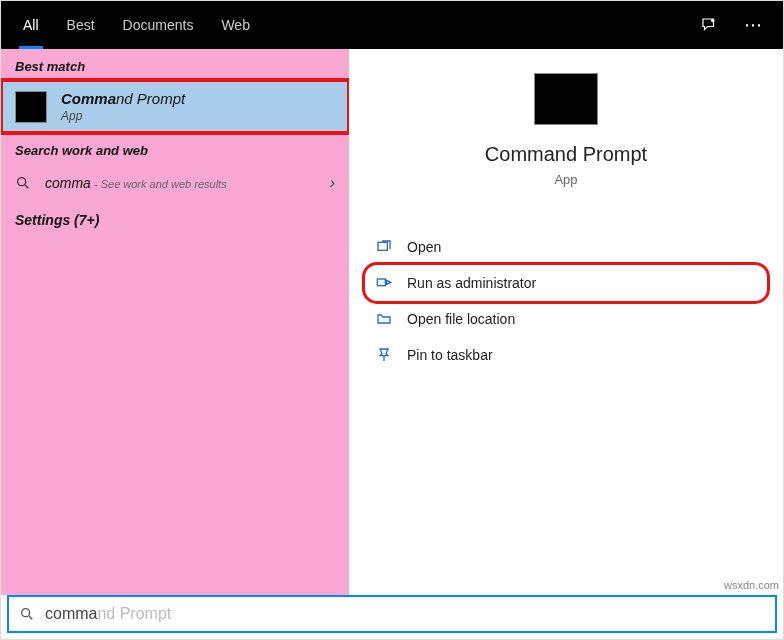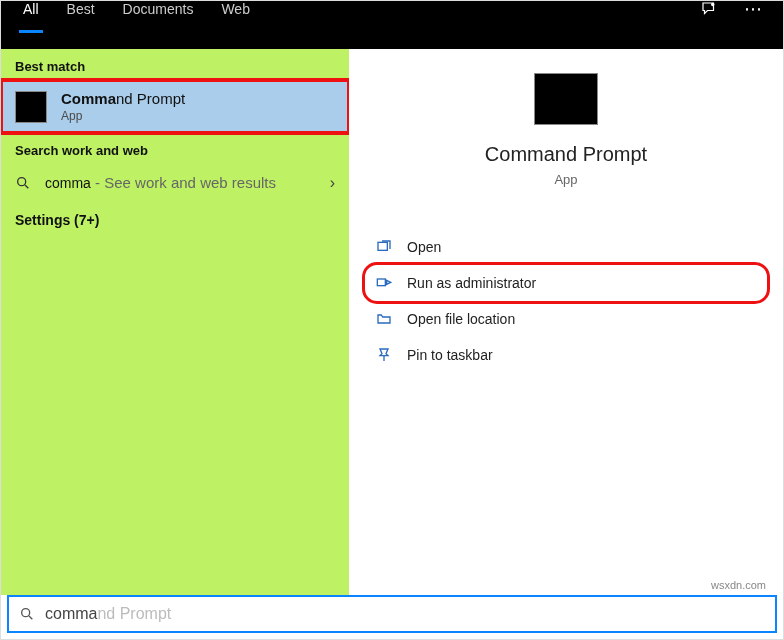--- a/index.html
+++ b/index.html
@@ -1,65 +1,65 @@
 <!DOCTYPE html>
 <html><head>
   <meta charset="utf-8">
   <style>
     * { margin: 0; padding: 0; box-sizing: border-box; font-family: "Segoe UI", Arial, sans-serif; }
     body { width: 784px; height: 640px; background: #fff; position: relative; border: 1px solid #ddd; }
 
     
-    .topbar { background: #000; color: #fff; height: 48px; display: flex; align-items: flex-end; padding: 16px 8px; }
+    .topbar { background: #000; color: #fff; height: 48px; display: flex; align-items: center; padding: 16px 8px; }
     .tab { padding: 0 14px; height: 48px; display: flex; align-items: center; font-size: 14px; color: #ccc; cursor: pointer; position: relative; }
     .tab.active { color: #fff; }
     .tab.active::after { content: ""; position: absolute; left: 10px; right: 10px; bottom: 0; height: 3px; background: #0a84ff; }
     .tab .chev { margin-left: 4px; font-size: 10px; }
     .topbar-spacer { flex: 1; }
     .icon-btn { width: 44px; height: 48px; display: flex; align-items: center; justify-content: center; color: #fff; cursor: pointer; font-size: 18px; }
 
     
     .main { display: flex; height: 546px; }
-    .left { width: 348px; background: #bef264; display: flex; flex-direction: column; }
+    .left { width: 348px; background: #f9a8d4; display: flex; flex-direction: column; font-style: italic; }
     .right { flex: 1; background: #fff; padding: 24px 8px 0 8px; }
 
     .section-header { font-size: 13px; font-weight: 600; color: #111; padding: 10px 14px 6px 14px; }
     .best-match-row { display: flex; align-items: center; padding: 10px 14px; background: #a9cdea; gap: 14px; }
     .red-box { outline: 4px solid #e11; outline-offset: -2px; }
     .pad-right-box { padding-right: 110px; }
     .cmd-thumb { width: 32px; height: 32px; background: #000; border: 1px solid #888; }
     .cmd-thumb.big { width: 64px; height: 52px; }
     .best-match-text .title { font-size: 15px; color: #111; }
     .best-match-text .sub { font-size: 12px; color: #4a4a4a; margin-top: 2px; }
     .bold { font-weight: 600; }
 
     .web-row { display: flex; align-items: center; padding: 10px 14px; gap: 14px; position: relative; }
     .web-row .q { font-size: 14px; color: #111; }
-    .web-row .rest { color: #666; font-size: 15px; }
+    .web-row .rest { color: #666; font-size: 11px; }
     .web-row .chevron { position: absolute; right: 14px; color: #444; font-size: 16px; }
 
     .settings-row { padding: 10px 14px; font-size: 14px; color: #111; font-weight: 600; }
 
     .detail-center { text-align: center; }
     .detail-title { font-size: 20px; color: #222; margin-top: 18px; }
     .detail-sub { font-size: 13px; color: #666; margin-top: 6px; }
 
     .actions { margin-top: 42px; padding: 0 8px; }
     .action { display: flex; align-items: center; gap: 14px; padding: 9px 10px; font-size: 14px; color: #222; cursor: pointer; text-align: center; }
     .action .ico { width: 18px; height: 18px; color: #2a6bbd; display: flex; align-items: center; justify-content: center; }
     .action.red-box { outline: 3px solid #e11; outline-offset: 0; border-radius: 12px; }
 
     
     .searchbar { position: absolute; left: 6px; right: 6px; bottom: 6px; height: 38px; border: 2px solid #0a84ff; background: #fff; display: flex; align-items: center; padding: 0 10px; gap: 10px; }
     .searchbar input { border: none; outline: none; font-size: 16px; flex: 1; color: #444; background: transparent; }
     .search-ghost-wrapper { position: relative; flex: 1; }
     .search-ghost { position: absolute; left: 0; top: 50%; transform: translateY(-50%); font-size: 16px; color: #bcbcbc; pointer-events: none; }
     .search-ghost .typed { color: #444; }
 
-    .watermark { position: absolute; right: 17px; bottom: 48px; font-size: 11px; color: #888; }
+    .watermark { position: absolute; right: 4px; bottom: 48px; font-size: 11px; color: #888; }
     .search-icon-svg { width: 16px; height: 16px; }
   </style>
 </head>
 <body>
 
 <div class="topbar">
   <div class="tab active">
       <span>All</span>
     </div>
   <div class="tab">

